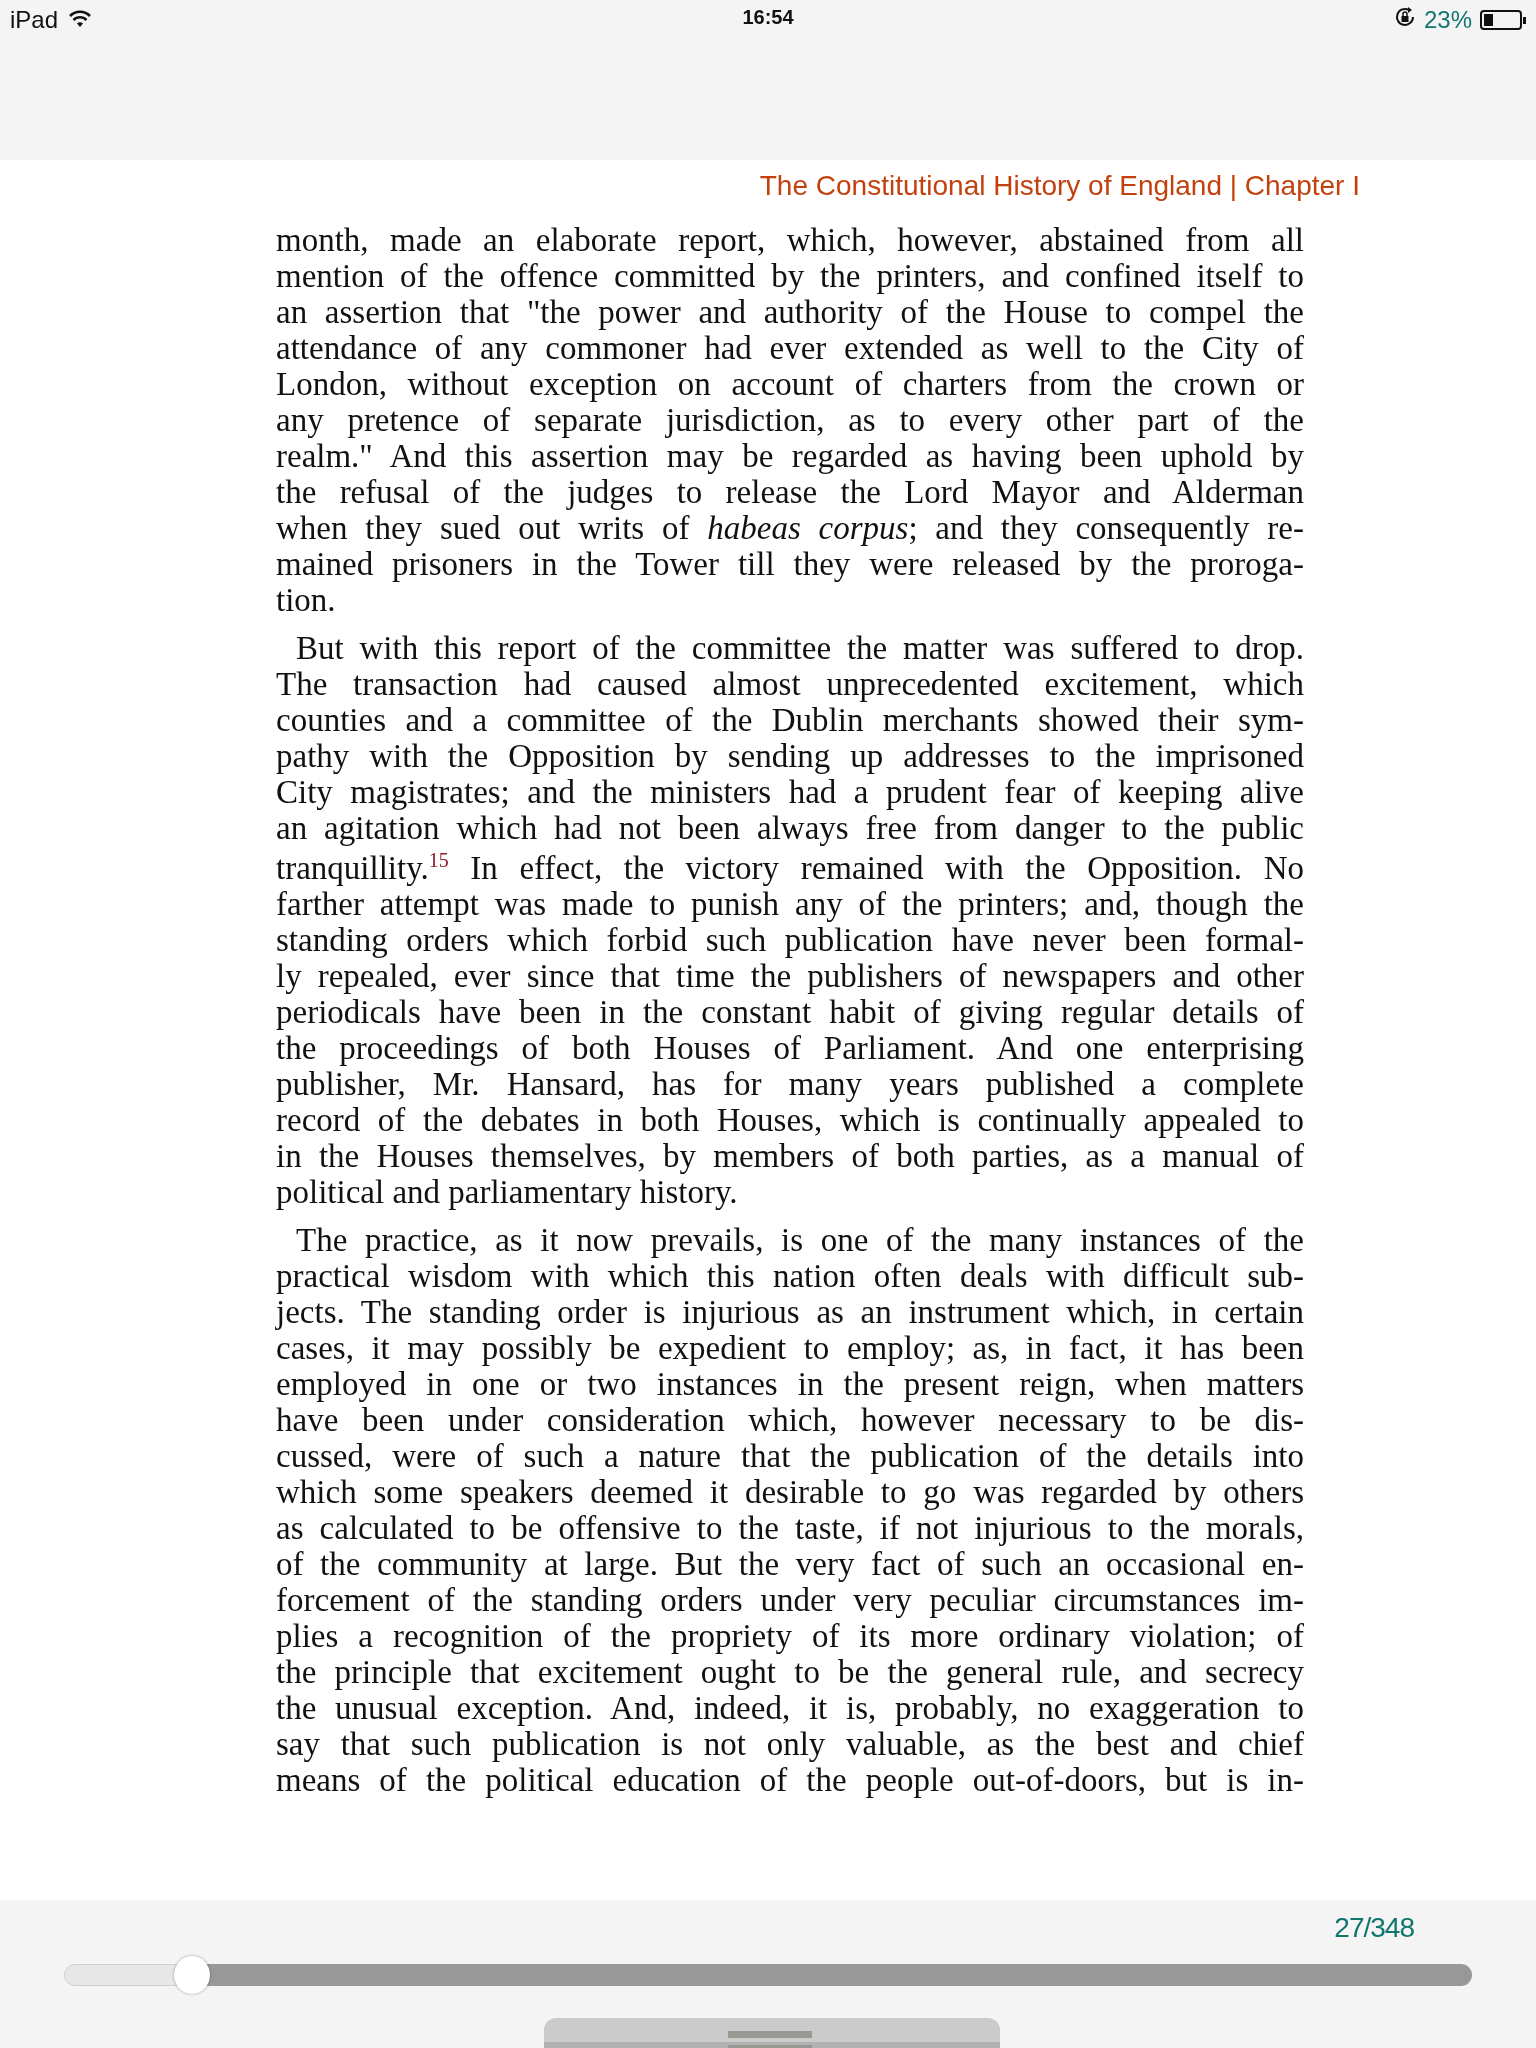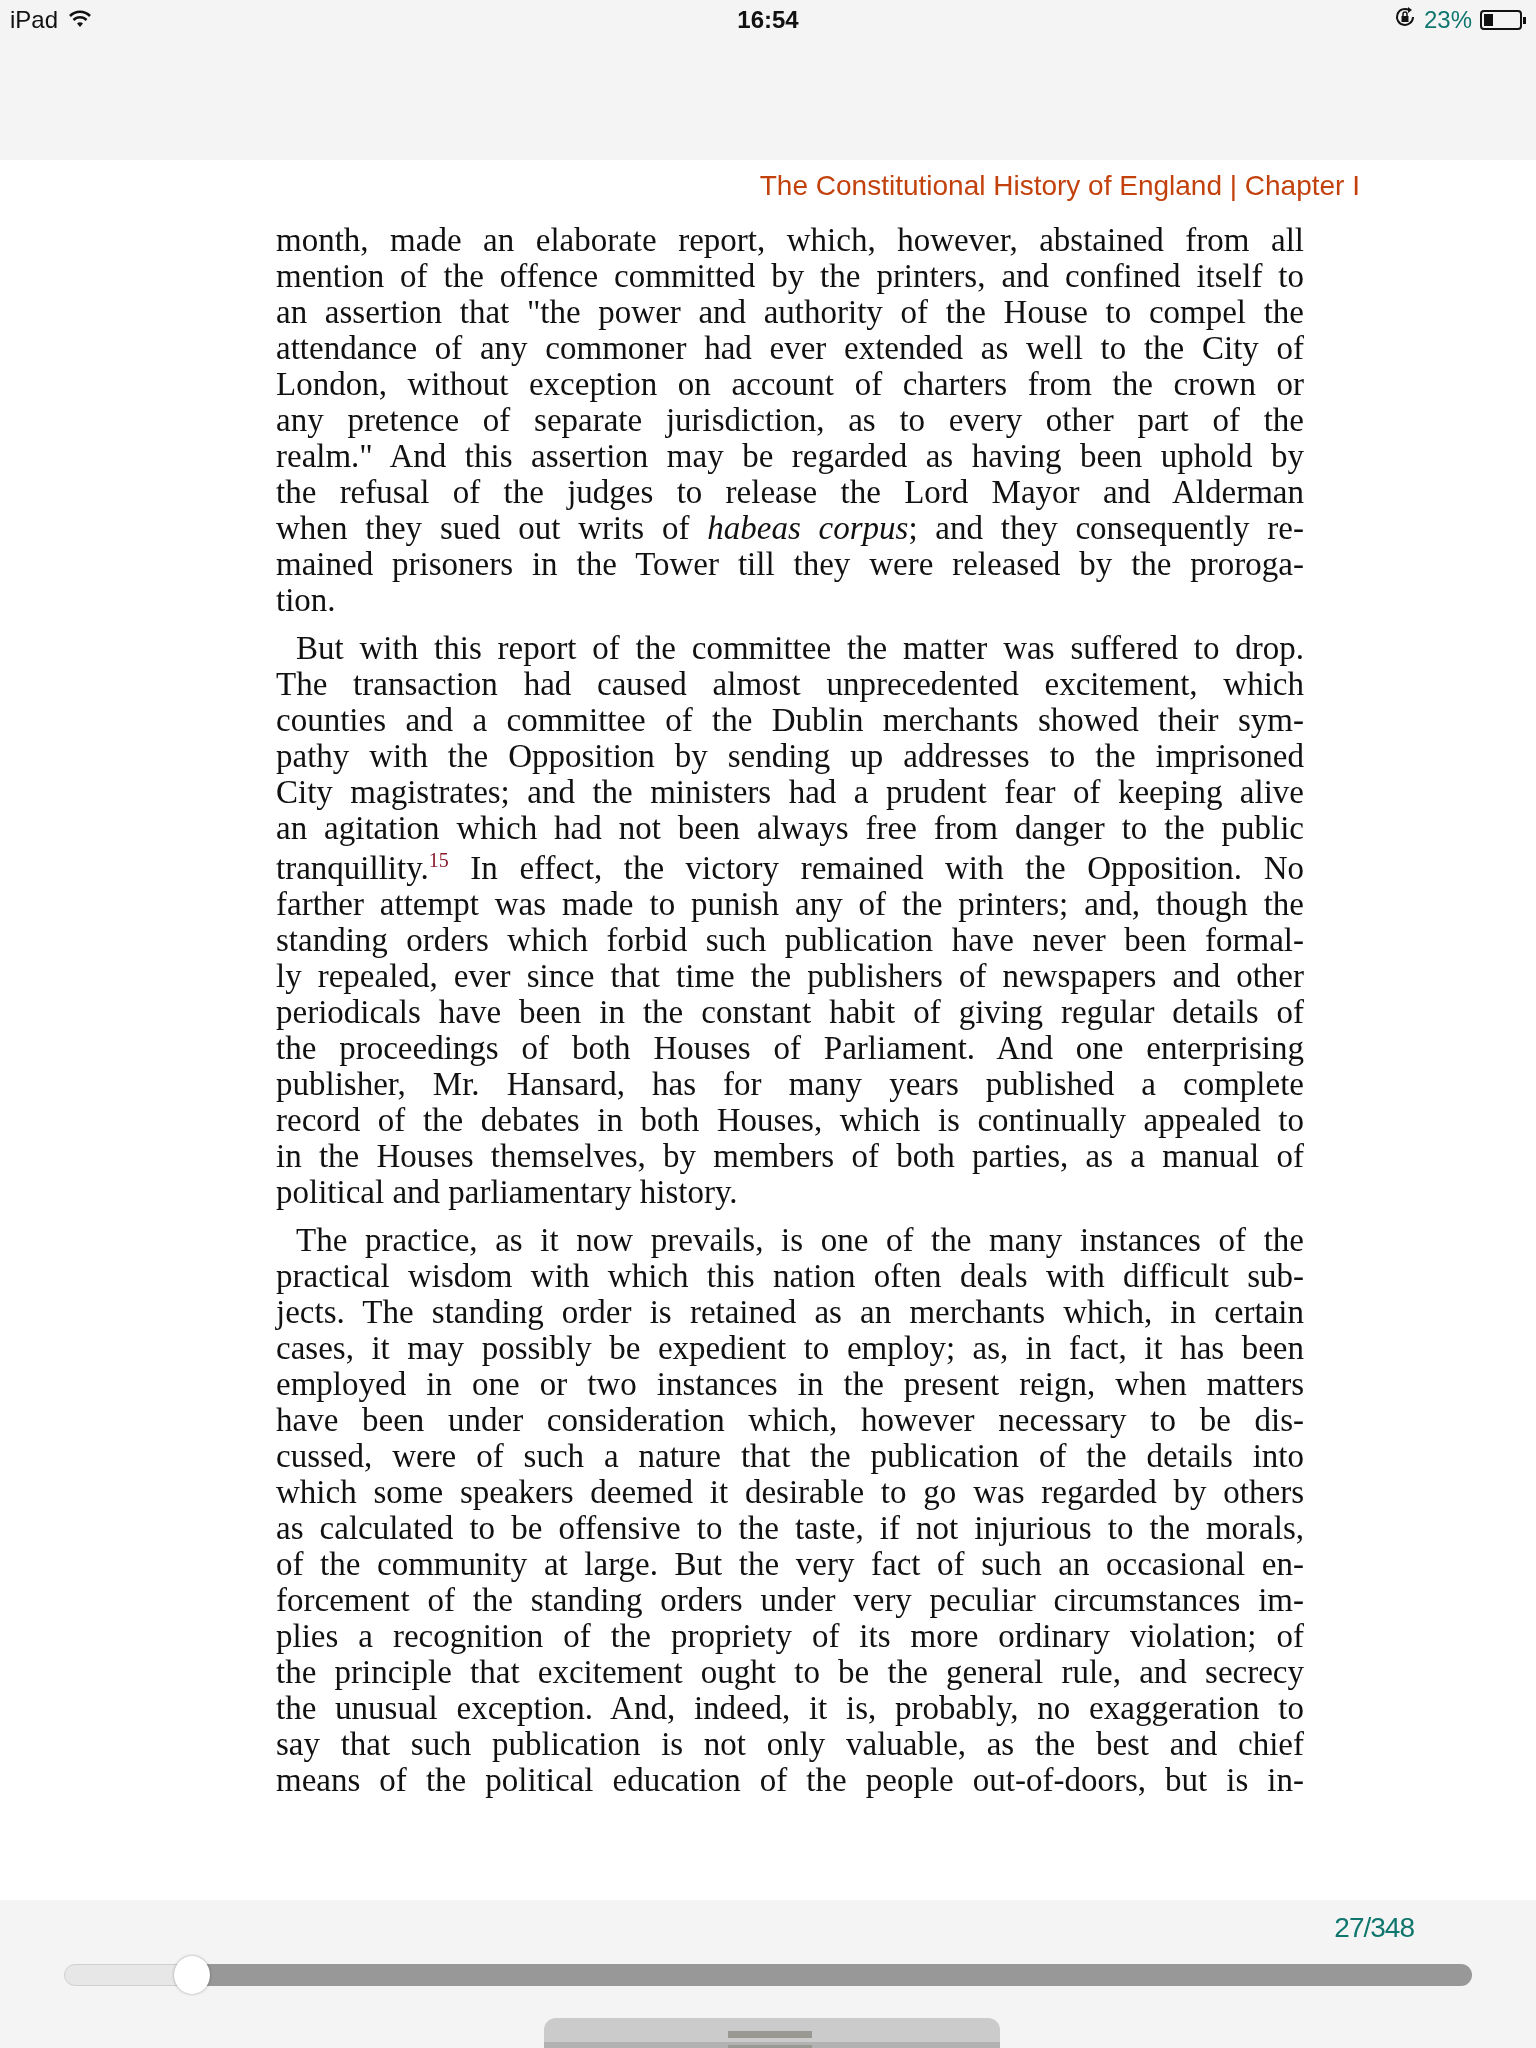--- a/index.html
+++ b/index.html
@@ -1,19 +1,19 @@
 <!DOCTYPE html>
 <html><head>
 <meta charset="utf-8">
 <style>
   html,body{margin:0;padding:0;}
   body{width:1536px;height:2048px;position:relative;background:#ffffff;overflow:hidden;font-family:"Liberation Sans",sans-serif;}
   .statusbar{position:absolute;left:0;top:0;width:1536px;height:160px;background:#f4f4f4;}
   .sb-left{position:absolute;left:10px;top:6px;font-size:24px;color:#111;display:flex;align-items:center;gap:10px;}
-  .sb-time{position:absolute;left:0;width:1536px;top:6px;text-align:center;font-size:24px;font-weight:bold;color:#111;}
+  .sb-time{position:absolute;left:0;width:1536px;top:6px;text-align:center;font-size:20px;font-weight:bold;color:#111;}
   .sb-right{position:absolute;right:14px;top:6px;font-size:24px;color:#0f766e;display:flex;align-items:center;gap:8px;}
   .battery{width:42px;height:20px;border:2px solid #111;border-radius:4px;position:relative;box-sizing:border-box;}
   .battery .fill{position:absolute;left:2px;top:2px;bottom:2px;width:9px;background:#111;}
   .battery .nub{position:absolute;right:-6px;top:5px;width:3px;height:7px;background:#111;}
   .running-head{position:absolute;right:176px;top:170px;font-size:28px;color:#c2410c;}
   .page{position:absolute;left:276px;top:222px;width:1028px;font-family:"Liberation Serif",serif;font-size:33px;color:#111;}
   .line{display:block;height:36px;line-height:36px;white-space:nowrap;text-align:justify;text-align-last:justify;}
   .line.last{text-align-last:left;}
   .para{margin-bottom:12px;}
   .indent{padding-left:20px;}
@@ -91,21 +91,21 @@
     <span class="line">the proceedings of both Houses of Parliament. And one enterprising</span>
     <span class="line">publisher, Mr. Hansard, has for many years published a complete</span>
     <span class="line">record of the debates in both Houses, which is continually appealed to</span>
     <span class="line">in the Houses themselves, by members of both parties, as a manual of</span>
     <span class="line last">political and parliamentary history.</span>
   </div>
 
   <div class="para">
     <span class="line indent">The practice, as it now prevails, is one of the many instances of the</span>
     <span class="line">practical wisdom with which this nation often deals with difficult sub-</span>
-    <span class="line">jects. The standing order is retained as an merchants which, in certain</span>
+    <span class="line">jects. The standing order is injurious as an instrument which, in certain</span>
     <span class="line">cases, it may possibly be expedient to employ; as, in fact, it has been</span>
     <span class="line">employed in one or two instances in the present reign, when matters</span>
     <span class="line">have been under consideration which, however necessary to be dis-</span>
     <span class="line">cussed, were of such a nature that the publication of the details into</span>
     <span class="line">which some speakers deemed it desirable to go was regarded by others</span>
     <span class="line">as calculated to be offensive to the taste, if not injurious to the morals,</span>
     <span class="line">of the community at large. But the very fact of such an occasional en-</span>
     <span class="line">forcement of the standing orders under very peculiar circumstances im-</span>
     <span class="line">plies a recognition of the propriety of its more ordinary violation; of</span>
     <span class="line">the principle that excitement ought to be the general rule, and secrecy</span>

